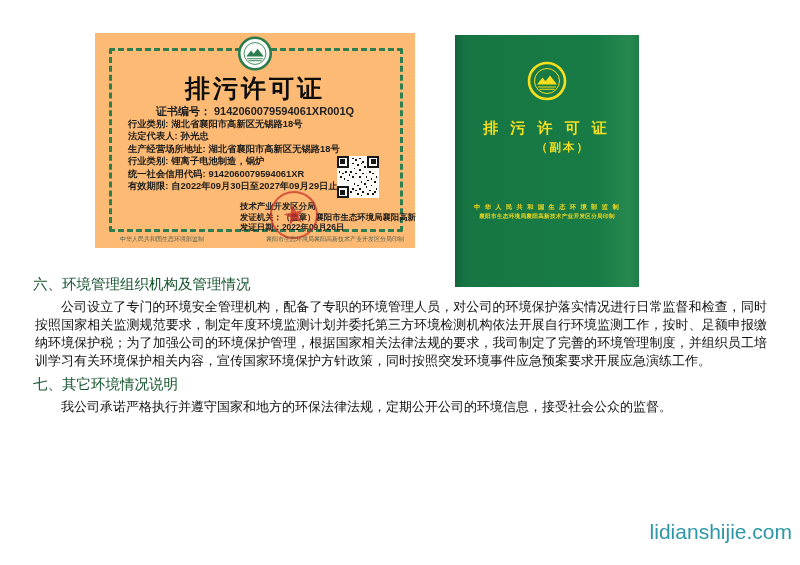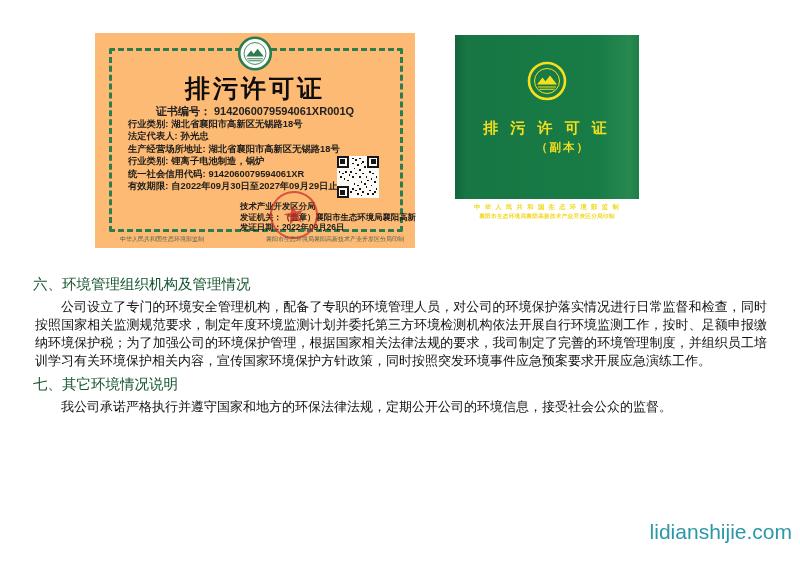--- a/index.html
+++ b/index.html
@@ -21,21 +21,21 @@
   .qr{position:absolute;left:242px;top:122px;width:42px;height:44px;}
   .issuer{position:absolute;left:145px;top:168px;font-size:8.4px;font-weight:700;
           color:#1c1c1c;line-height:10.5px;white-space:nowrap;}
   .stamp{position:absolute;left:175px;top:158px;width:44px;height:44px;
          border:2.5px solid rgba(198,45,40,.72);border-radius:50%;transform:rotate(-12deg);}
   .stamp svg{position:absolute;left:10px;top:10px;width:24px;height:24px;opacity:.75;}
   .cert-footer{position:absolute;left:25px;right:11px;bottom:4px;display:flex;
                justify-content:space-between;font-size:6px;color:#50604f;white-space:nowrap;}
 
   
-  .cert-copy{position:absolute;left:455px;top:35px;width:184px;height:164px;
+  .cert-copy{position:absolute;left:455px;top:35px;width:184px;height:252px;
              background:linear-gradient(90deg,#13643a 0%,#177644 6%,#187c46 78%,#27894f 95%,#1d7f48 100%);}
   .copy-emblem{position:absolute;top:26px;left:50%;transform:translateX(-50%);width:40px;height:40px;}
   .copy-title{position:absolute;top:84px;left:0;right:0;text-align:center;
               font-size:15px;font-weight:700;color:#f6df1d;letter-spacing:4px;}
   .copy-sub{position:absolute;top:105px;left:0;right:0;text-align:center;
             font-size:11.5px;font-weight:700;color:#f6df1d;letter-spacing:2px;padding-left:32px;}
   .copy-footer{position:absolute;top:168px;left:0;right:0;text-align:center;color:#f0d81e;}
   .copy-footer .l1{font-size:6.3px;letter-spacing:1.3px;font-weight:700;}
   .copy-footer .l2{font-size:5.6px;letter-spacing:.3px;font-weight:700;margin-top:1px;}
 

